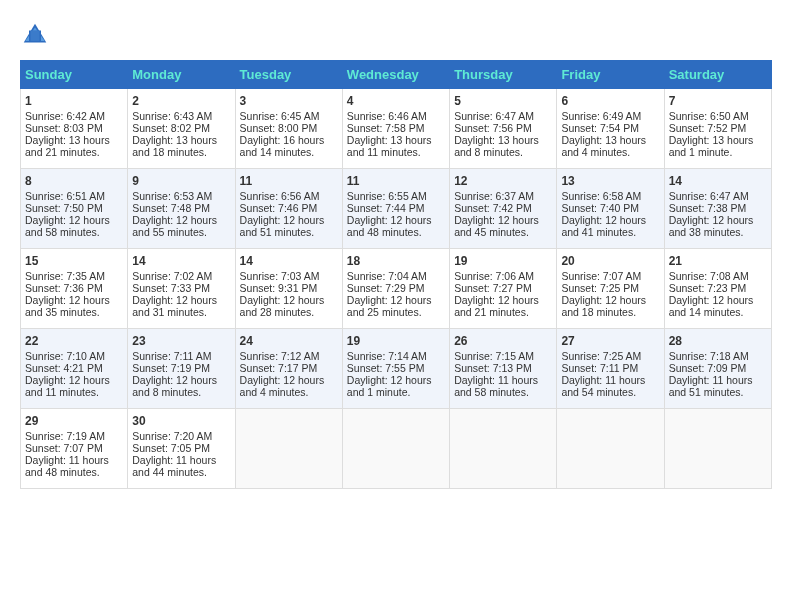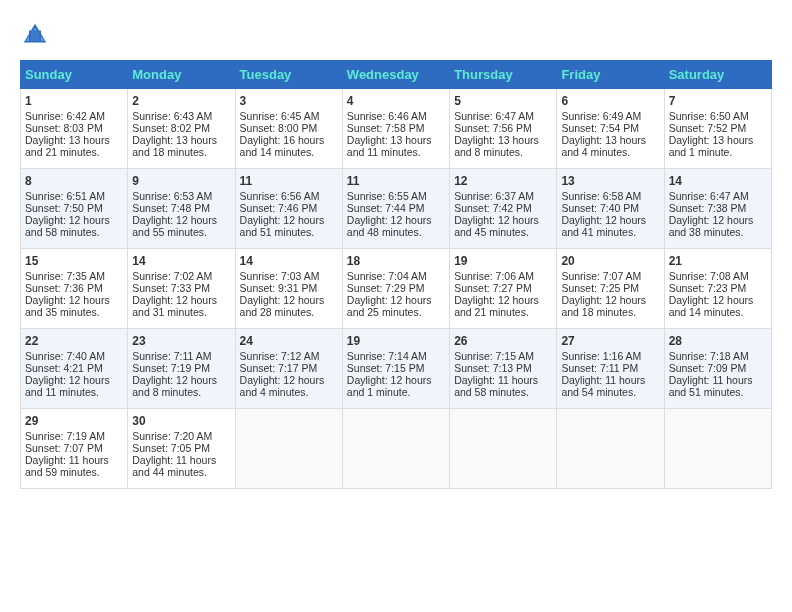--- a/index.html
+++ b/index.html
@@ -241,67 +241,67 @@
         <td>
         <span class="day-num">21</span>
         <span>Sunrise: 7:08 AM</span><br>
         <span>Sunset: 7:23 PM</span><br>
         <span>Daylight: 12 hours and 14 minutes.</span>
       </td>
       </tr>
       <tr>
         <td>
         <span class="day-num">22</span>
-        <span>Sunrise: 7:40 AM</span><br>
+        <span>Sunrise: 7:10 AM</span><br>
         <span>Sunset: 4:21 PM</span><br>
         <span>Daylight: 12 hours and 11 minutes.</span>
       </td>
         <td>
         <span class="day-num">23</span>
         <span>Sunrise: 7:11 AM</span><br>
         <span>Sunset: 7:19 PM</span><br>
         <span>Daylight: 12 hours and 8 minutes.</span>
       </td>
         <td>
         <span class="day-num">24</span>
         <span>Sunrise: 7:12 AM</span><br>
         <span>Sunset: 7:17 PM</span><br>
         <span>Daylight: 12 hours and 4 minutes.</span>
       </td>
         <td>
         <span class="day-num">19</span>
         <span>Sunrise: 7:14 AM</span><br>
-        <span>Sunset: 7:15 PM</span><br>
+        <span>Sunset: 7:55 PM</span><br>
         <span>Daylight: 12 hours and 1 minute.</span>
       </td>
         <td>
         <span class="day-num">26</span>
         <span>Sunrise: 7:15 AM</span><br>
         <span>Sunset: 7:13 PM</span><br>
         <span>Daylight: 11 hours and 58 minutes.</span>
       </td>
         <td>
         <span class="day-num">27</span>
-        <span>Sunrise: 1:16 AM</span><br>
+        <span>Sunrise: 7:25 AM</span><br>
         <span>Sunset: 7:11 PM</span><br>
         <span>Daylight: 11 hours and 54 minutes.</span>
       </td>
         <td>
         <span class="day-num">28</span>
         <span>Sunrise: 7:18 AM</span><br>
         <span>Sunset: 7:09 PM</span><br>
         <span>Daylight: 11 hours and 51 minutes.</span>
       </td>
       </tr>
       <tr>
         <td>
         <span class="day-num">29</span>
         <span>Sunrise: 7:19 AM</span><br>
         <span>Sunset: 7:07 PM</span><br>
-        <span>Daylight: 11 hours and 59 minutes.</span>
+        <span>Daylight: 11 hours and 48 minutes.</span>
       </td>
         <td>
         <span class="day-num">30</span>
         <span>Sunrise: 7:20 AM</span><br>
         <span>Sunset: 7:05 PM</span><br>
         <span>Daylight: 11 hours and 44 minutes.</span>
       </td>
         <td class="empty-cell"></td>
         <td class="empty-cell"></td>
         <td class="empty-cell"></td>

